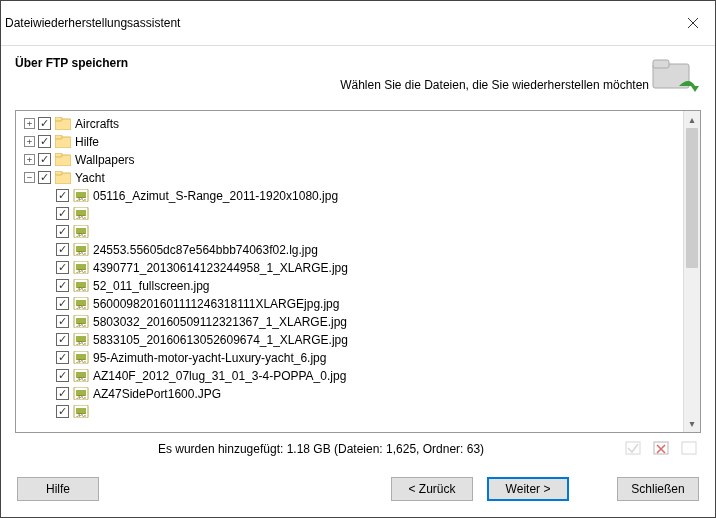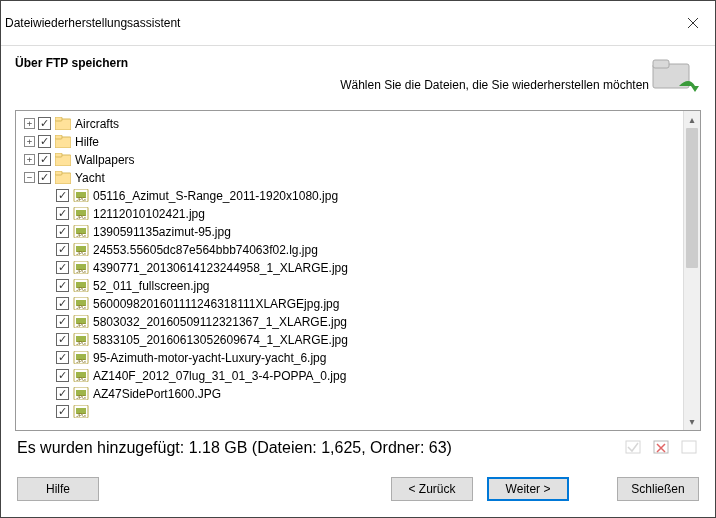--- a/index.html
+++ b/index.html
@@ -19,21 +19,21 @@
 .scroll-thumb { position: absolute; top: 17px; left: 2px; right: 2px; height: 140px; background: #ccc; border-radius: 1px; }
 .node { display: flex; align-items: center; height: 18px; white-space: nowrap; }
 .exp { width: 11px; height: 11px; border: 1px solid #888; display: flex; align-items: center; justify-content: center; font-size: 9px; line-height: 1; margin-right: 3px; cursor: pointer; color: #555; font-family: monospace; }
 .chk { width: 13px; height: 13px; border: 1px solid #666; margin-right: 4px; display: flex; align-items: center; justify-content: center; cursor: pointer; }
 .chk.checked::after { content: "✓"; font-size: 11px; color: #333; line-height: 1; }
 .folder-icon { width: 16px; height: 13px; margin-right: 4px; display: inline-block; }
 .jpg-icon { width: 16px; height: 13px; margin-right: 4px; display: inline-block; }
 .label { font-size: 12px; }
 .indent0 { padding-left: 6px; }
 .indent1 { padding-left: 38px; }
-.status { padding: 8px 16px 6px 16px; font-size: 16px; display: flex; align-items: center; }
+.status { padding: 8px 16px 6px 16px; font-size: 12px; display: flex; align-items: center; text-align: center; }
 .status-text { flex: 1; }
 .status-icons { display: flex; gap: 10px; }
 .sicon { width: 18px; height: 16px; cursor: pointer; opacity: 0.6; }
 .footer { padding: 14px 16px 16px 16px; display: flex; align-items: center; }
 .footer-spacer { flex: 1; }
 .btn { min-width: 82px; height: 24px; border: 1px solid #adadad; background: #e1e1e1; font-family: inherit; font-size: 12px; cursor: pointer; margin-left: 14px; padding: 0 10px; }
 .btn.primary { border: 2px solid #0078d7; }
 .btn.help { margin-left: 0; }
 .gap { width: 34px; }
 </style>
@@ -110,30 +110,28 @@
           </svg></span>
         <span class="label">05116_Azimut_S-Range_2011-1920x1080.jpg</span>
       </div>
       <div class="node indent1">
         <span class="chk checked"></span>
         <span class="jpg-icon"><svg width="16" height="13" viewBox="0 0 16 13">
             <rect x="1" y="0" width="14" height="13" rx="1" fill="#fff" stroke="#b9a84a"></rect>
             <rect x="3" y="3" width="10" height="6" fill="#9fb54a"></rect>
             <text x="8" y="12" font-size="5" text-anchor="middle" fill="#7a6a1a">JPG</text>
           </svg></span>
-        <span class="label">12112010102421.jpg</span>
-      </div>
-      <div class="node indent1">
-        <span class="chk checked"></span>
-        <span class="jpg-icon"><svg width="16" height="13" viewBox="0 0 16 13">
-            <rect x="1" y="0" width="14" height="13" rx="1" fill="#fff" stroke="#b9a84a"></rect>
-            <rect x="3" y="3" width="10" height="6" fill="#9fb54a"></rect>
-            <text x="8" y="12" font-size="5" text-anchor="middle" fill="#7a6a1a">JPG</text>
-          </svg></span>
-        <span class="label">1390591135azimut-95.jpg</span>
+      </div>
+      <div class="node indent1">
+        <span class="chk checked"></span>
+        <span class="jpg-icon"><svg width="16" height="13" viewBox="0 0 16 13">
+            <rect x="1" y="0" width="14" height="13" rx="1" fill="#fff" stroke="#b9a84a"></rect>
+            <rect x="3" y="3" width="10" height="6" fill="#9fb54a"></rect>
+            <text x="8" y="12" font-size="5" text-anchor="middle" fill="#7a6a1a">JPG</text>
+          </svg></span>
       </div>
       <div class="node indent1">
         <span class="chk checked"></span>
         <span class="jpg-icon"><svg width="16" height="13" viewBox="0 0 16 13">
             <rect x="1" y="0" width="14" height="13" rx="1" fill="#fff" stroke="#b9a84a"></rect>
             <rect x="3" y="3" width="10" height="6" fill="#9fb54a"></rect>
             <text x="8" y="12" font-size="5" text-anchor="middle" fill="#7a6a1a">JPG</text>
           </svg></span>
         <span class="label">24553.55605dc87e564bbb74063f02.lg.jpg</span>
       </div>

